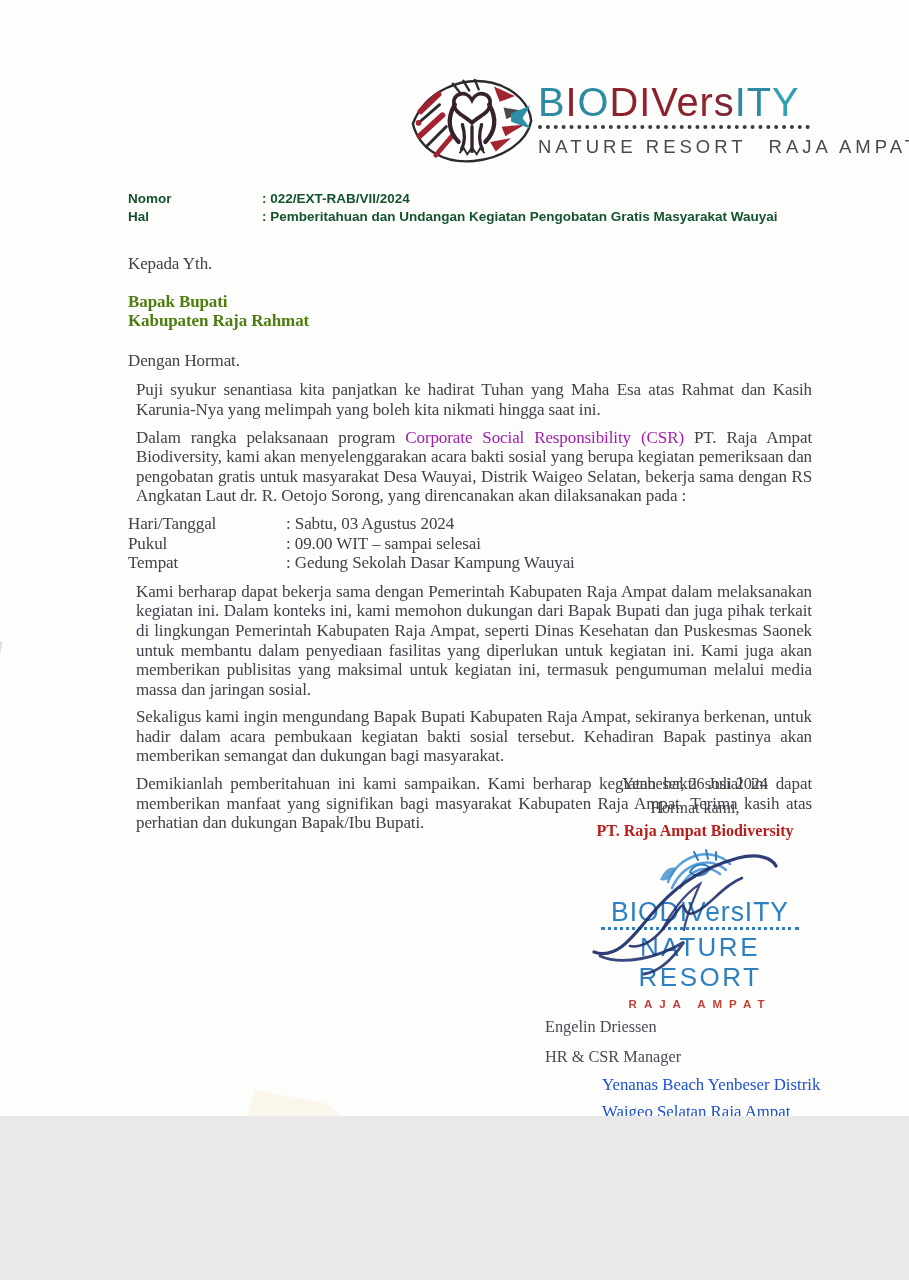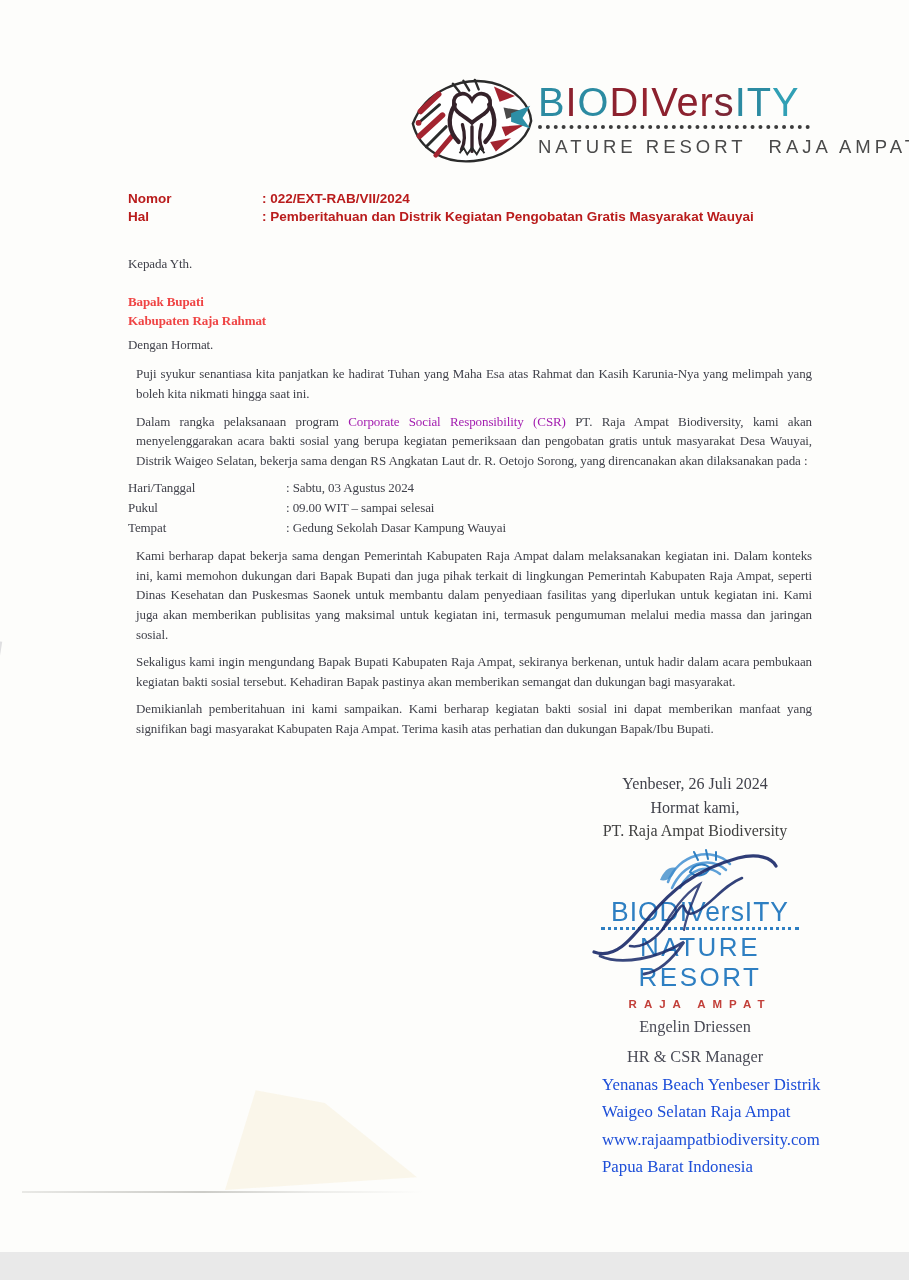--- a/index.html
+++ b/index.html
@@ -1,64 +1,64 @@
 <!DOCTYPE html>
 <html><head>
 <meta charset="utf-8">
 <style>
   html,body{margin:0;padding:0;background:#e9e9e9;}
   .page{
     position:relative;
-    width:909px;height:1252px;
+    width:909px;height:1116px;
     margin:0 auto;
     background:#fdfdfb;
     overflow:hidden;
     font-family:"Liberation Serif", serif;
     color:#41424b;
   }
   
   .letterhead{position:absolute;top:70px;left:410px;display:flex;align-items:center;}
   .emblem{width:124px;height:98px;flex:0 0 auto;}
   .lh-text{margin-left:4px;}
   .wordmark{font-family:"Liberation Sans", sans-serif;font-size:41px;font-weight:500;
     letter-spacing:1px;line-height:44px;white-space:nowrap;transform:scaleX(.97);transform-origin:left;}
   .dotted{width:272px;border-bottom:4px dotted #3c3c3c;margin-top:1px;}
   .tagline{font-family:"Liberation Sans", sans-serif;font-size:18.5px;color:#4a4a4a;
     letter-spacing:4px;margin-top:7px;white-space:nowrap;}
   .tagline .gap{display:inline-block;width:22px;}
   
   .meta{position:absolute;top:190px;left:128px;font-family:"Liberation Sans", sans-serif;
-    font-weight:bold;font-size:13.5px;color:#b91c1c;line-height:17.5px;}
+    font-weight:bold;font-size:13.5px;color:#14532d;line-height:17.5px;}
   .meta-row{display:flex;}
   .meta-label{width:134px;flex:0 0 auto;}
   
-  .letter-body{position:absolute;top:254px;left:128px;width:684px;font-size:13px;
+  .letter-body{position:absolute;top:254px;left:128px;width:684px;font-size:17px;
     line-height:19.6px;letter-spacing:-.1px;}
   .letter-body p{margin:0 0 8px 8px;text-align:justify;}
   .kepada{margin-bottom:18px;}
-  .recipient{font-weight:bold;color:#ef4444;margin-bottom:4px;}
+  .recipient{font-weight:bold;color:#4d7c0f;margin-bottom:20px;}
   .greeting{margin-bottom:10px;}
   .bold{font-weight:normal;color:#a21caf;}
   .schedule{margin:2px 0 9px 0;}
   .schedule-row{display:flex;}
   .schedule-label{width:158px;flex:0 0 auto;}
   
   .closing{position:absolute;top:772px;left:545px;width:300px;text-align:center;
     font-size:16px;line-height:23.5px;}
-  .closing .company{font-weight:normal;color:#404040;}
+  .closing .company{font-weight:bold;color:#b91c1c;}
   .stamp{position:absolute;top:842px;left:580px;width:240px;text-align:center;
     font-family:"Liberation Sans", sans-serif;}
   .stamp-emblem{width:100px;height:56px;display:block;margin:0 auto;}
   .stamp-word{font-size:27px;color:#2e7fc2;font-weight:500;letter-spacing:1px;line-height:28px;
     transform:scaleX(.98);}
   .stamp-dotted{width:198px;border-bottom:3px dotted #2e7fc2;margin:1px auto 2px auto;}
   .stamp-resort{font-size:26px;color:#2e7fc2;letter-spacing:2.5px;line-height:30px;}
   .stamp-raja{font-size:11.5px;color:#c2403a;font-weight:bold;letter-spacing:7px;margin-top:6px;}
   .signature-svg{position:absolute;top:-12px;left:-14px;width:268px;height:150px;pointer-events:none;}
-  .signer{position:absolute;top:1012px;left:545px;width:300px;text-align:center;
+  .signer{position:absolute;top:1012px;left:545px;width:300px;text-align:left;
     font-size:16.3px;color:#4a4b56;line-height:29.5px;}
   .footer-address{position:absolute;top:1071px;left:602px;font-weight:normal;
     font-size:16.8px;color:#1d4ed8;line-height:27.4px;}
   
   .fold{position:absolute;top:1086px;left:225px;width:192px;height:106px;
     background:#f9f2e0;opacity:.6;
     clip-path:polygon(16% 4%, 0% 98%, 100% 86%, 52% 16%);}
   .scan-line{position:absolute;top:1191px;left:22px;width:402px;height:2px;
     background:linear-gradient(90deg, rgba(110,110,100,.14), rgba(90,90,80,.3) 45%, rgba(110,110,100,.12) 72%, rgba(110,110,100,0));}
   .edge-smudge{position:absolute;top:642px;left:-3px;width:8px;height:28px;
@@ -104,21 +104,21 @@
     </div>
   </div>
 
   <div class="meta">
     <div class="meta-row">
       <span class="meta-label">Nomor</span>
       <span>: 022/EXT-RAB/VII/2024</span>
     </div>
     <div class="meta-row">
       <span class="meta-label">Hal</span>
-      <span>: Pemberitahuan dan Distrik Kegiatan Pengobatan Gratis Masyarakat Wauyai</span>
+      <span>: Pemberitahuan dan Undangan Kegiatan Pengobatan Gratis Masyarakat Wauyai</span>
     </div>
   </div>
 
   <div class="letter-body">
     <div class="kepada">Kepada Yth.</div>
     <div class="recipient" id="recipient-lines">
         <div>Bapak Bupati</div>
         <div>Kabupaten Raja Rahmat</div>
       </div>
     <div class="greeting">Dengan Hormat.</div>

